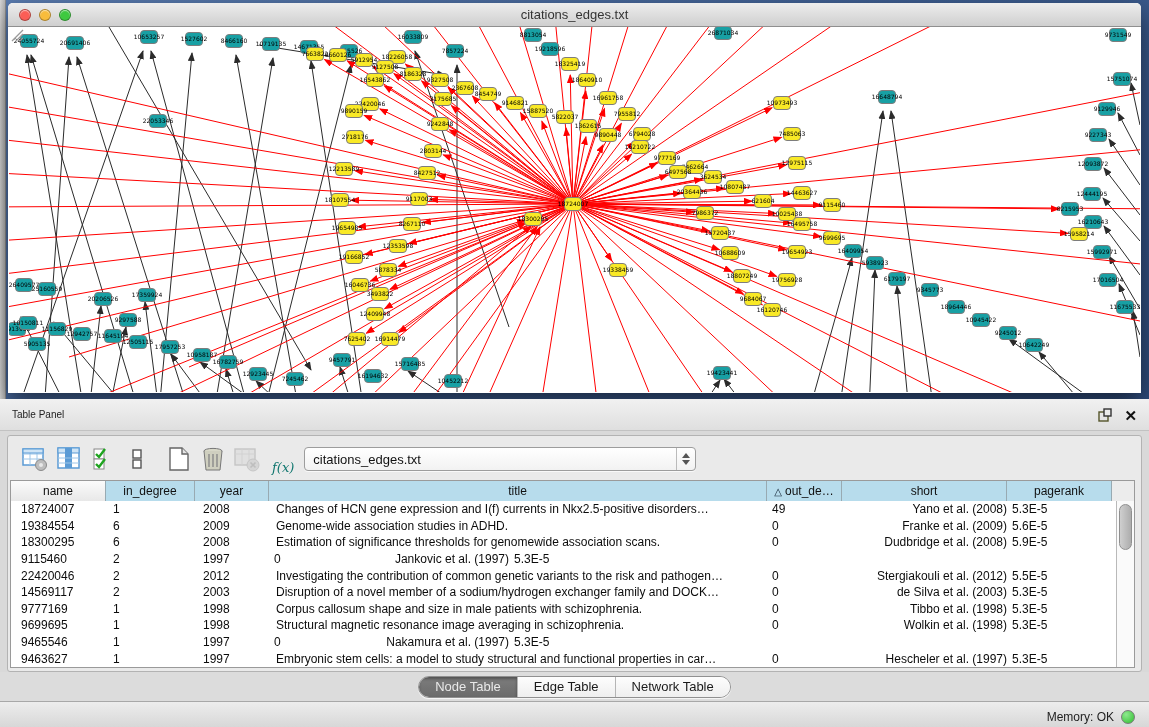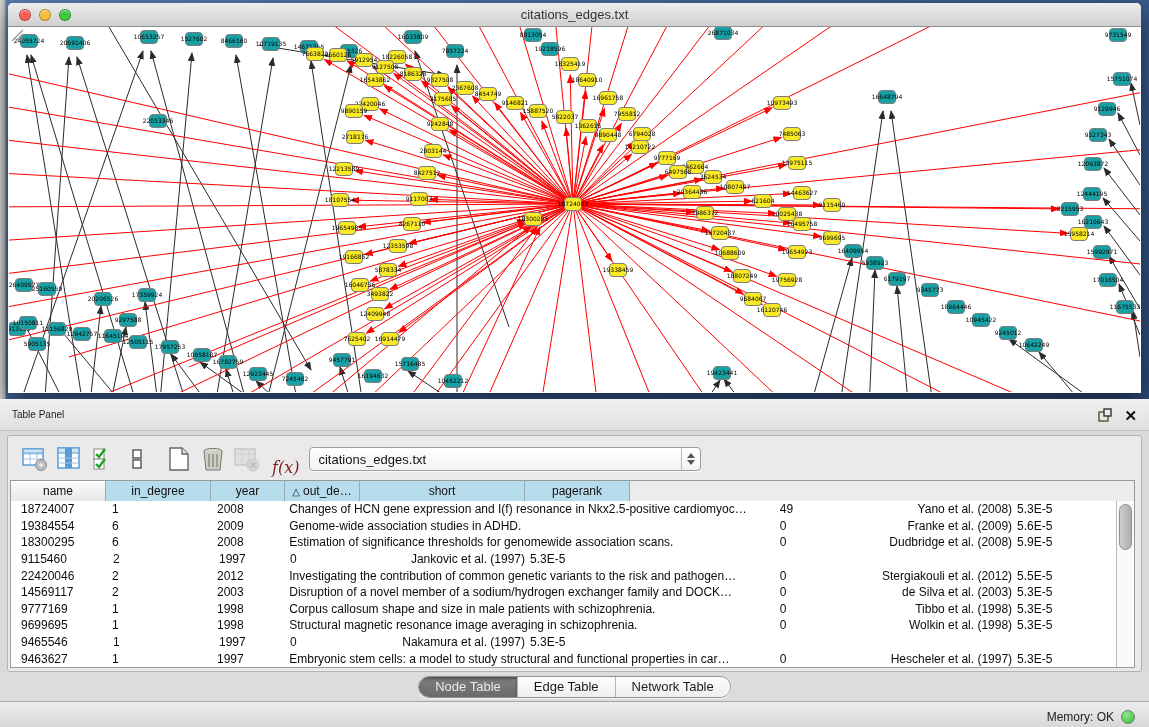--- a/index.html
+++ b/index.html
@@ -17,34 +17,34 @@
   .canvas svg{position:absolute;left:0;top:0}
   .grip{position:absolute;right:1px;bottom:1px}
   
   .panel-header{height:32px;background:linear-gradient(#F1F1F1,#DFDFDF);border-bottom:1px solid #c2c2c2;display:flex;align-items:center;padding:0 12px;position:relative}
   .panel-title{font-size:10px;color:#222}
   .ph-icons{position:absolute;right:12px;top:0;height:32px;display:flex;align-items:center;gap:12px}
   .close-x{font-size:15px;font-weight:bold;color:#111;line-height:1;cursor:default}
   .inner{margin:4px 7px 0 7px;height:237px;background:#EAEAEA;border:1px solid #b3b3b3;border-radius:3px;padding:3px 2px 0 2px}
   .toolbar{height:40px;display:flex;align-items:center;padding-left:10px}
   .tbtn{width:30px;height:30px;display:flex;align-items:center;justify-content:center;margin-right:4px}
-  .fxbtn{font-family:"DejaVu Serif",serif;font-style:italic;font-size:16px;color:#7f1d1d;margin:16px 10px 0 6px}
+  .fxbtn{font-family:"DejaVu Serif",serif;font-style:italic;font-size:13px;color:#0f766e;margin:16px 10px 0 6px}
   .combo{width:392px;height:24px;background:linear-gradient(#FFFFFF,#F2F2F2);border:1px solid #9d9d9d;border-radius:4px;display:flex;align-items:center;font-size:13px;color:#111;position:relative;box-shadow:0 1px 0 rgba(255,255,255,.7)}
   .combo .val{padding-left:8px;flex:1}
   .stepper{width:19px;height:100%;border-left:1px solid #bbb;display:flex;flex-direction:column;align-items:center;justify-content:center;gap:2px}
   .tri-up{width:0;height:0;border-left:4px solid transparent;border-right:4px solid transparent;border-bottom:5px solid #555}
   .tri-dn{width:0;height:0;border-left:4px solid transparent;border-right:4px solid transparent;border-top:5px solid #555}
   
   .table-wrap{position:relative;width:1125px;height:188px;margin-top:1px;border:1px solid #9a9a9a;background:#0c4a6e;overflow:hidden}
   .thead{display:flex;height:20px;background:#E8E8E8}
   .hcell{height:20px;border-right:1px solid #98aab2;background:linear-gradient(#FBFBFB,#E8E8E8);font-size:12px;color:#111;display:flex;align-items:center;justify-content:center;overflow:hidden;white-space:nowrap}
   .hcell.sel{background:#B7DCEC}
   .hcell .sort{font-size:10px;margin-right:3px;color:#123}
   .hfill{flex:1;background:#ECECEC;border-right:none}
-  .c0{width:95px}.c1{width:105px}.c2{width:74px}.c3{width:498px}.c4{width:75px}.c5{width:165px}.c6{width:105px}
+  .c0{width:95px}.c1{width:89px}.c2{width:74px}.c3{width:498px}.c4{width:75px}.c5{width:165px}.c6{width:105px}
   .tbody{position:absolute;left:0;top:20px;right:18px;bottom:0;background:#fff}
   .trow{display:flex;height:16.6px;align-items:center;font-size:12px;color:#0c0c0c;white-space:nowrap}
   .trow span{overflow:hidden;display:block}
   .trow .c0{padding-left:10px}.trow .c1{padding-left:7px}.trow .c2{padding-left:8px}.trow .c3{padding-left:7px}
   .trow .c4{padding-left:5px}.trow .c5{text-align:right}.trow .c6{padding-left:5px}
   .vscroll{position:absolute;right:0;top:20px;bottom:0;width:18px;background:#FAFAFA;border-left:1px solid #b9b9b9}
   .vthumb{position:absolute;left:2px;top:3px;width:13px;height:46px;border-radius:7px;background:linear-gradient(90deg,#CFCFCF,#ADADAD);border:1px solid #8f8f8f}
   
   .tabbar{height:29px;display:flex;align-items:center;justify-content:center;background:#DCDCDC}
   .seg{display:flex;border:1px solid #909090;border-radius:11px;overflow:hidden;background:#fff;box-shadow:0 1px 1px rgba(255,255,255,.8)}
@@ -814,31 +814,32 @@
             <span class="tri-dn"></span>
           </span>
       </div>
     </div>
 
     <div class="table-wrap">
       <div class="thead" id="thead">
           <div class="hcell c0">name</div>
           <div class="hcell c1 sel">in_degree</div>
           <div class="hcell c2 sel">year</div>
+          <div class="hcell c3 sel">title</div>
           <div class="hcell c4 sel"><span class="sort">△</span>out_de…</div>
           <div class="hcell c5 sel">short</div>
           <div class="hcell c6 sel">pagerank</div>
           <div class="hcell hfill"></div>
         </div>
       <div class="tbody" id="tbody">
           <div class="trow">
             <span class="c0">18724007</span>
             <span class="c1">1</span>
             <span class="c2">2008</span>
-            <span class="c3">Changes of HCN gene expression and I(f) resonance in Nkx2.5-positive cardiomyoc…</span>
+            <span class="c3">Changes of HCN gene expression and I(f) currents in Nkx2.5-positive disorders…</span>
             <span class="c4">49</span>
             <span class="c5">Yano et al. (2008)</span>
             <span class="c6">5.3E-5</span>
           </div>
           <div class="trow">
             <span class="c0">19384554</span>
             <span class="c1">6</span>
             <span class="c2">2009</span>
             <span class="c3">Genome-wide association studies in ADHD.</span>
             <span class="c4">0</span>

